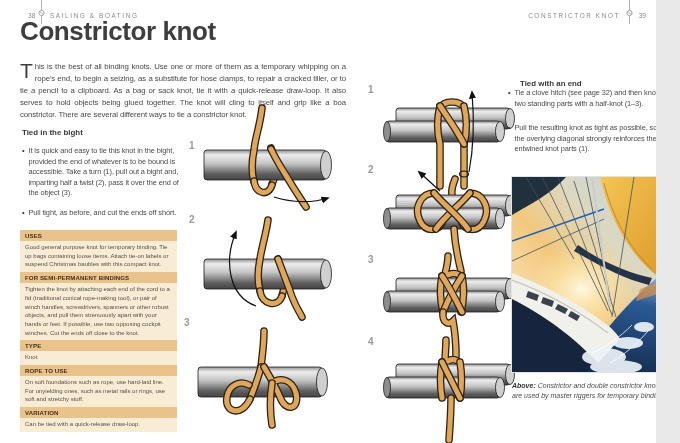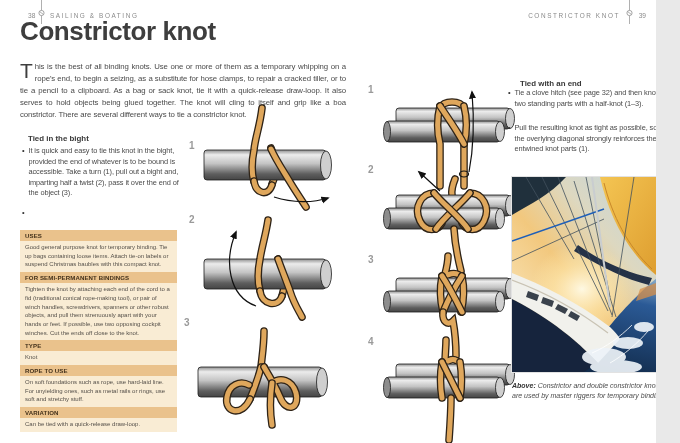--- a/index.html
+++ b/index.html
@@ -87,28 +87,29 @@
   <svg class="abs" style="right:22px;top:0;" width="9" height="24">
     <line x1="4.5" y1="0" x2="4.5" y2="24" stroke="#b0b0b0" stroke-width="1"></line>
     <circle cx="4.5" cy="13" r="2.6" fill="#fff" stroke="#9a9a9a" stroke-width="0.9"></circle>
     <line x1="2.5" y1="11.5" x2="6.5" y2="14.5" stroke="#9a9a9a" stroke-width="0.8"></line>
   </svg>
   <span class="abs pagenum" style="right:10px;top:12px;">39</span>
 
   <h1 class="abs title" style="left:20px;top:16px;margin:0;">Constrictor knot</h1>
   <p class="abs intro" style="left:20px;top:61px;width:326px;margin:0;"><span class="dropcap">T</span><span>his is the best of all binding knots. Use one or more of them as a temporary whipping on a rope's end, to begin a seizing, as a substitute for hose clamps, to repair a cracked tiller, or to tie a pencil to a clipboard. As a bag or sack knot, tie it with a quick-release draw-loop. It also serves to hold objects being glued together. The knot will cling to itself and grip like a boa constrictor. There are several different ways to tie a constrictor knot.</span></p>
 
-  <h2 class="abs sechead" style="left:22px;top:128px;margin:6px;text-align:right;">Tied in the bight</h2>
+  <h2 class="abs sechead" style="left:22px;top:128px;margin:0;text-align:right;">Tied in the bight</h2>
   <ul class="abs blts" style="left:22px;top:146px;width:168px;">
     <li>
         <span class="blt">•</span>
         <span>It is quick and easy to tie this knot in the bight, provided the end of whatever is to be bound is accessible. Take a turn (1), pull out a bight and, imparting half a twist (2), pass it over the end of the object (3).</span>
       </li>
     <li>
         <span class="blt">•</span>
+        <span>Pull tight, as before, and cut the ends off short.</span>
       </li>
   </ul>
 
   <div class="abs infobox" style="left:20px;top:230px;">
     <div class="ib-h">USES</div>
     <div class="ib-b">Good general purpose knot for temporary binding. Tie up bags containing loose items. Attach tie-on labels or suspend Christmas baubles with this compact knot.</div>
     <div class="ib-h">FOR SEMI-PERMANENT BINDINGS</div>
     <div class="ib-b">Tighten the knot by attaching each end of the cord to a fid (traditional conical rope-making tool), or pair of winch handles, screwdrivers, spanners or other robust objects, and pull them strenuously apart with your hands or feet. If possible, use two opposing cockpit winches. Cut the ends off close to the knot.</div>
     <div class="ib-h">TYPE</div>
     <div class="ib-b">Knot</div>

